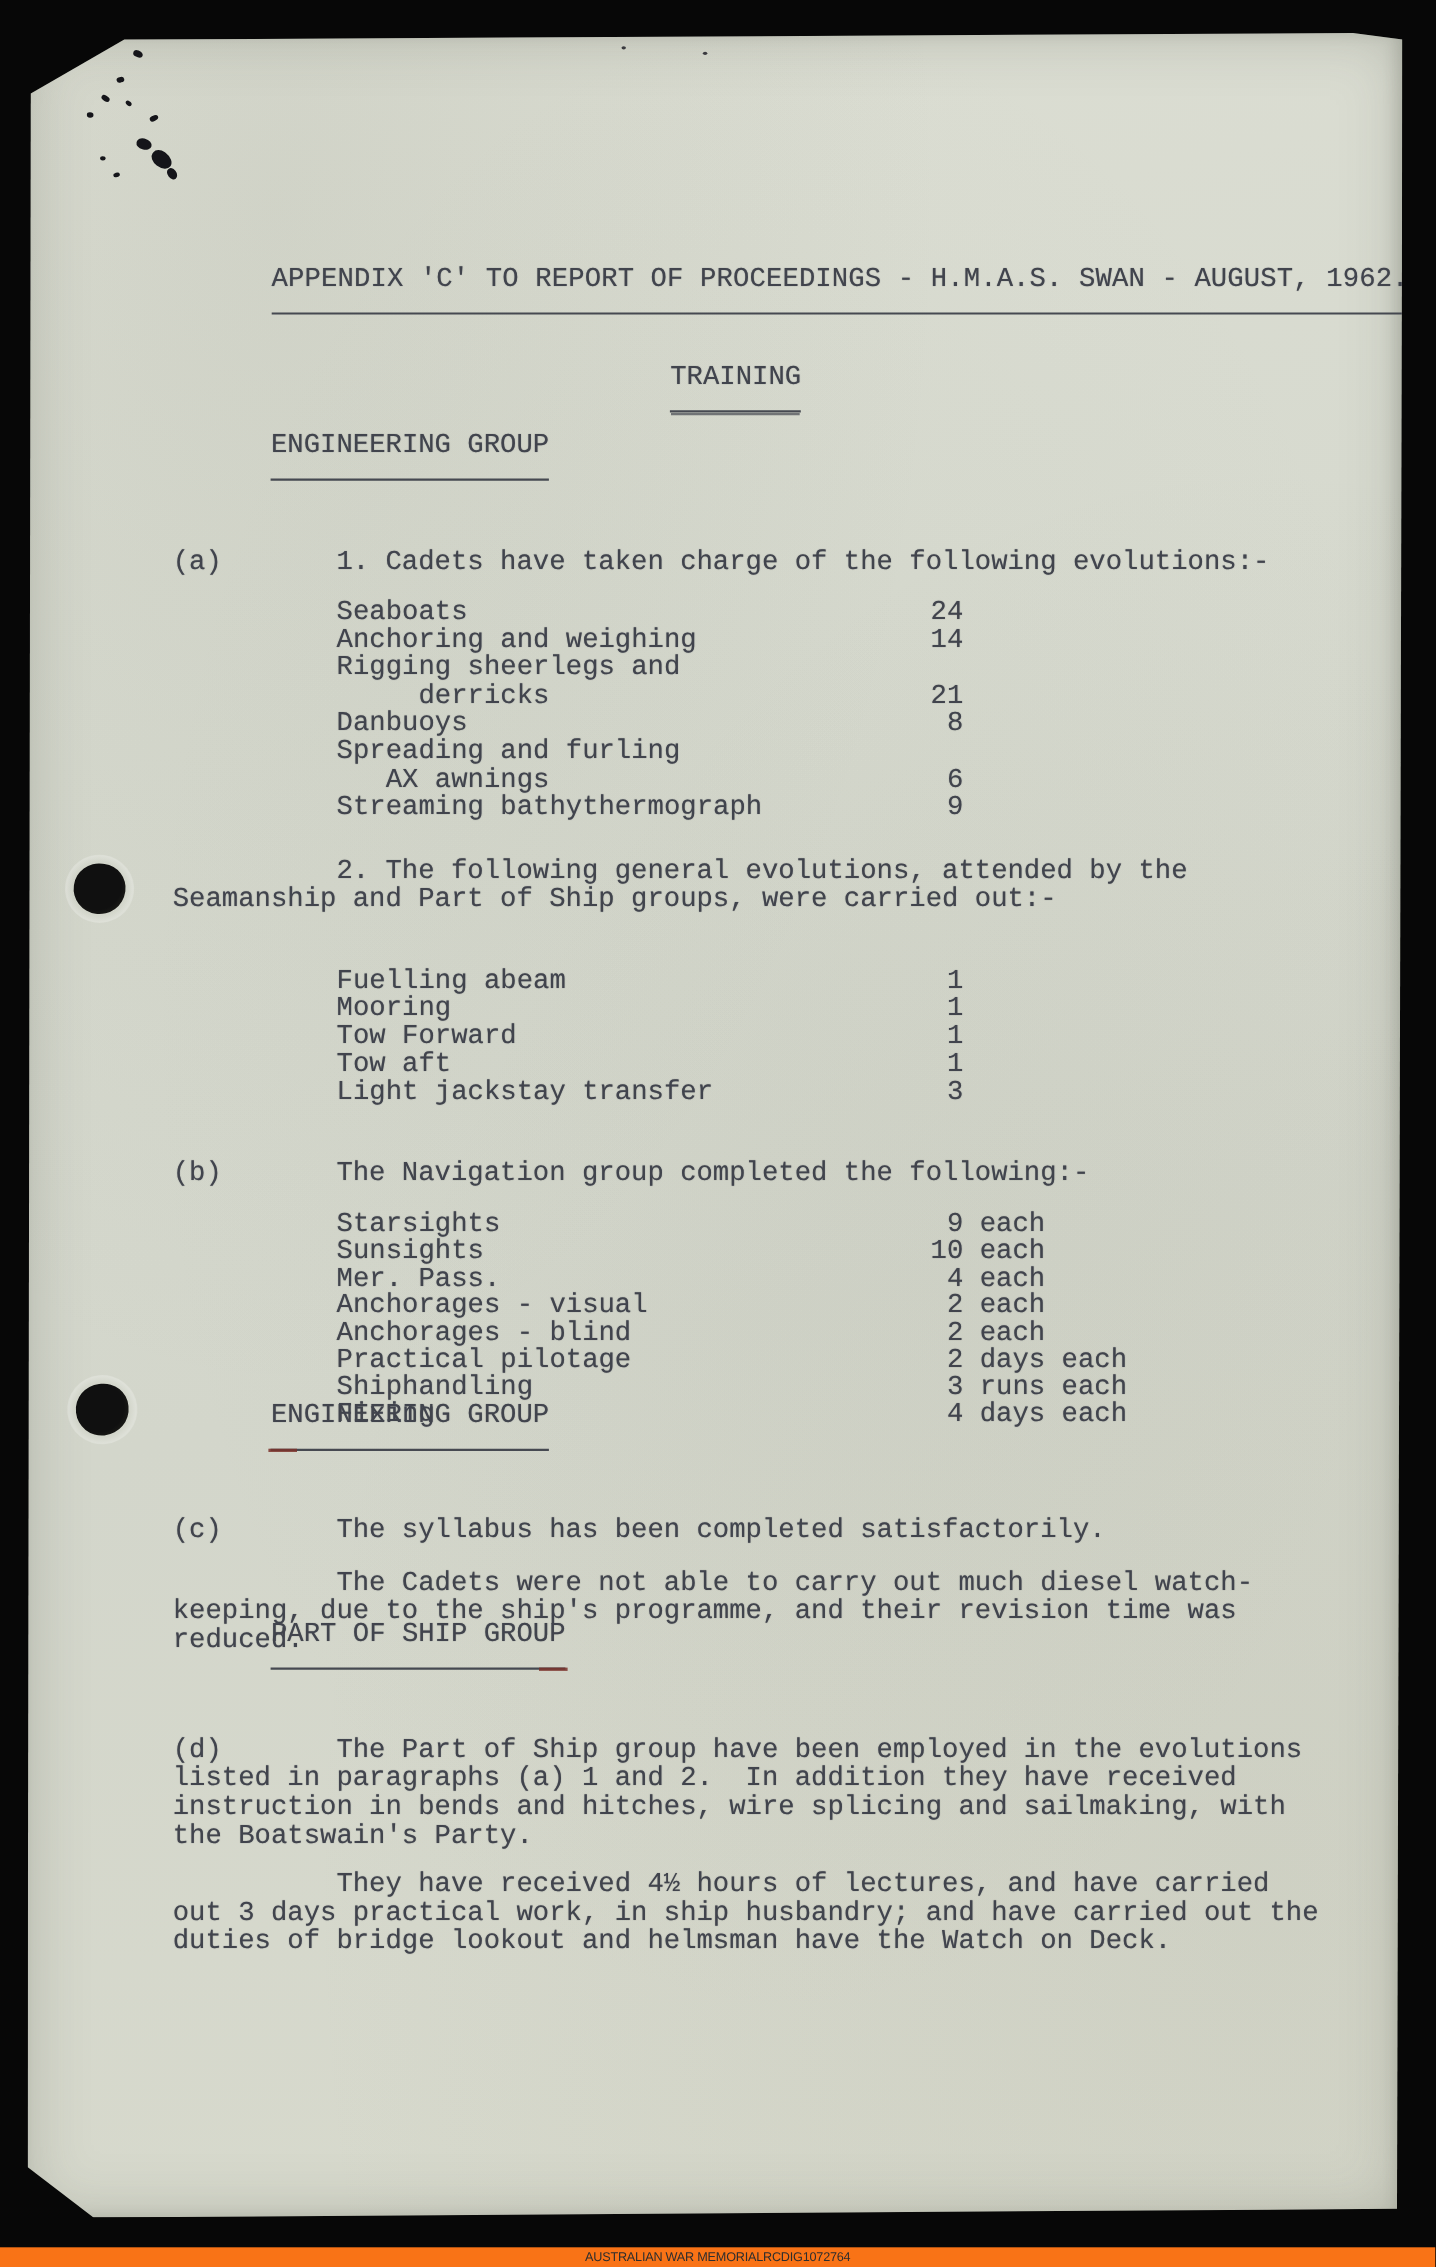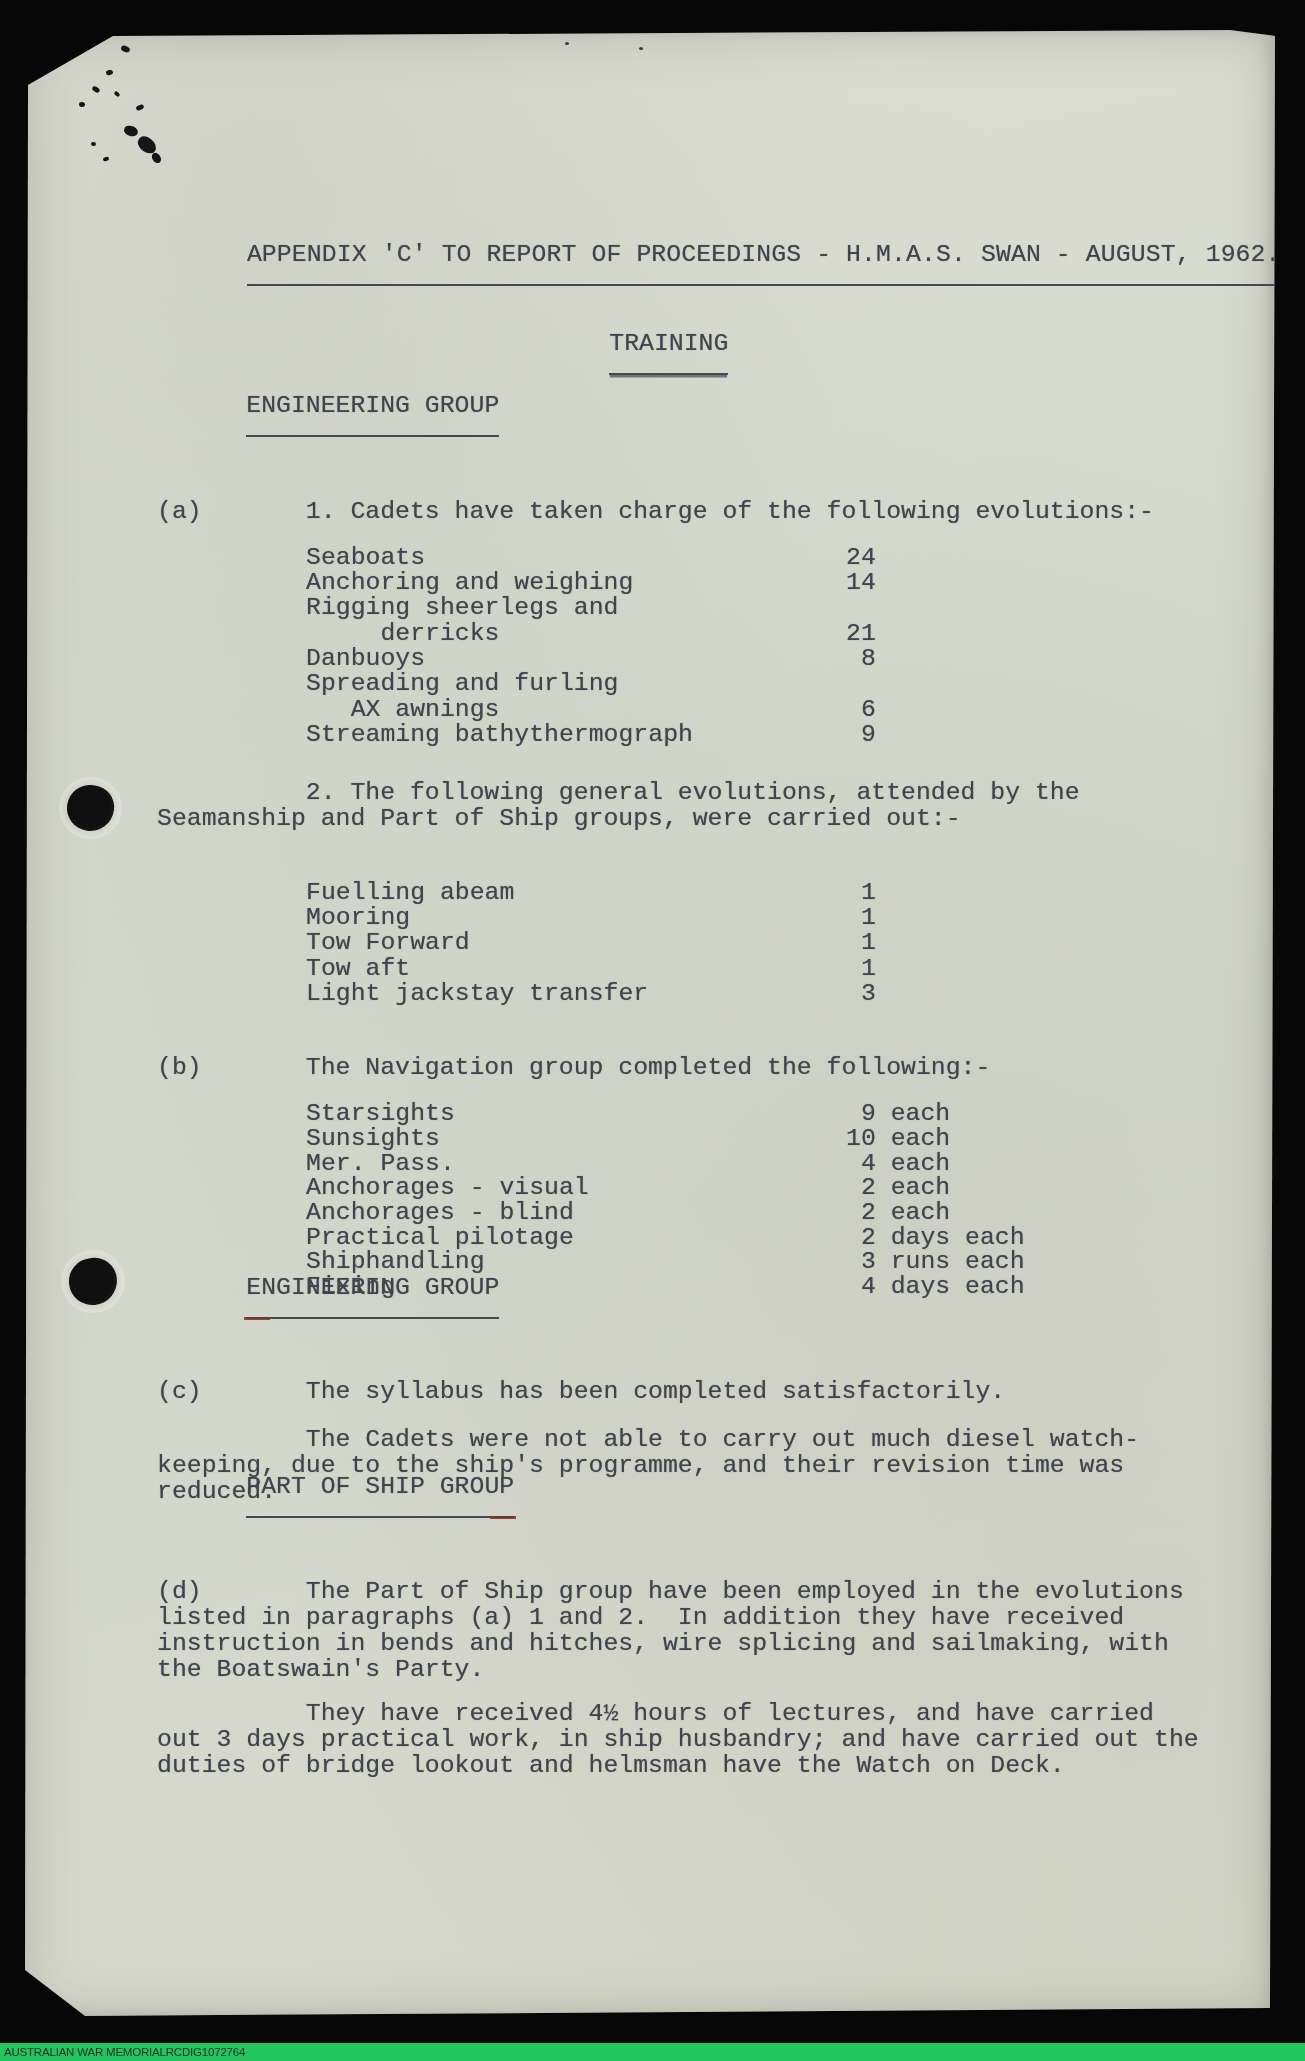--- a/index.html
+++ b/index.html
@@ -47,22 +47,22 @@
   
   .hole{position:absolute;background:radial-gradient(circle at 45% 45%,#101010 60%,#1c1c18 78%,rgba(40,40,35,0.35) 88%,transparent 100%);border-radius:50% 48% 52% 50%;}
   .hole.h1{left:42px;top:755px;width:47px;height:46px;transform:rotate(8deg);}
   .hole.h2{left:44px;top:1228px;width:48px;height:47px;transform:rotate(-6deg);}
   .hole::before{content:"";position:absolute;inset:-8px;border-radius:50%;
     background:radial-gradient(circle,transparent 55%,rgba(255,255,255,0.25) 68%,transparent 80%);}
   .mark{position:absolute;background:#15151a;border-radius:45% 55% 50% 50%;}
   .speck{position:absolute;background:#3a3a3f;border-radius:50%;}
   
   .footer{
-    position:absolute;left:0;right:0;bottom:0;height:18px;background:#22c55e;
-    display:flex;justify-content:flex-start;align-items:center;
+    position:absolute;left:0;right:0;bottom:0;height:18px;background:#f97316;
+    display:flex;justify-content:center;align-items:center;
     padding:0 4px;box-sizing:border-box;
     font-family:"Liberation Sans","DejaVu Sans",sans-serif;
     font-size:11.5px;letter-spacing:-0.2px;color:#2e2e2e;
   }
 </style>
 </head>
 <body>
 
 <div class="scan">
   <div class="paper">

